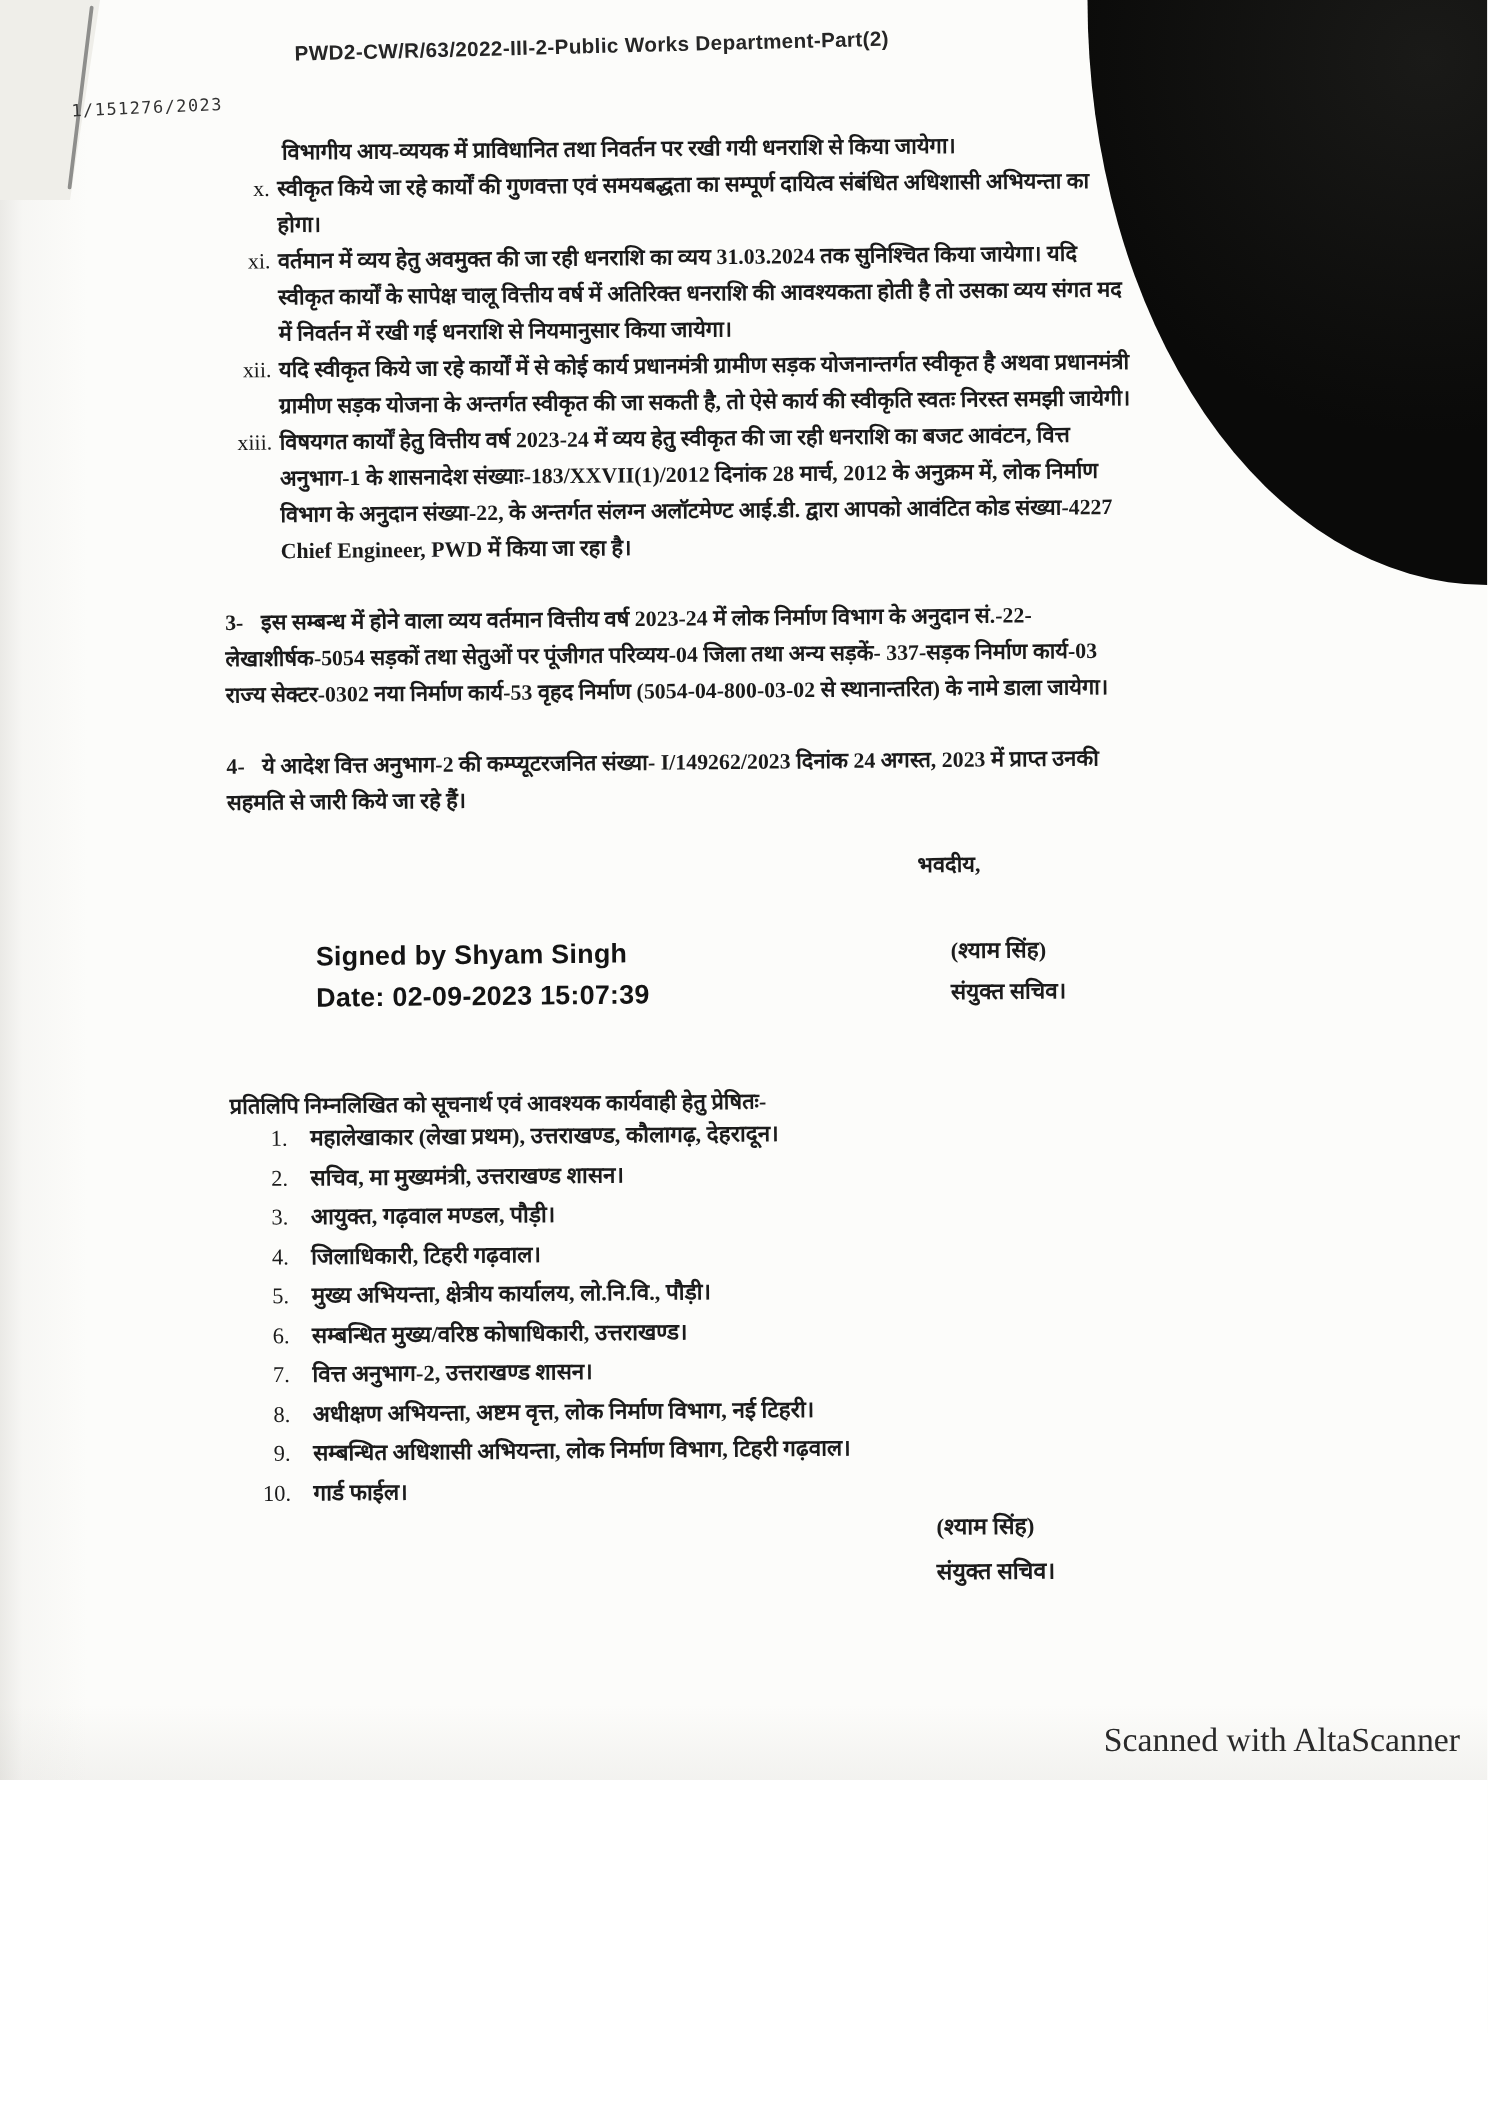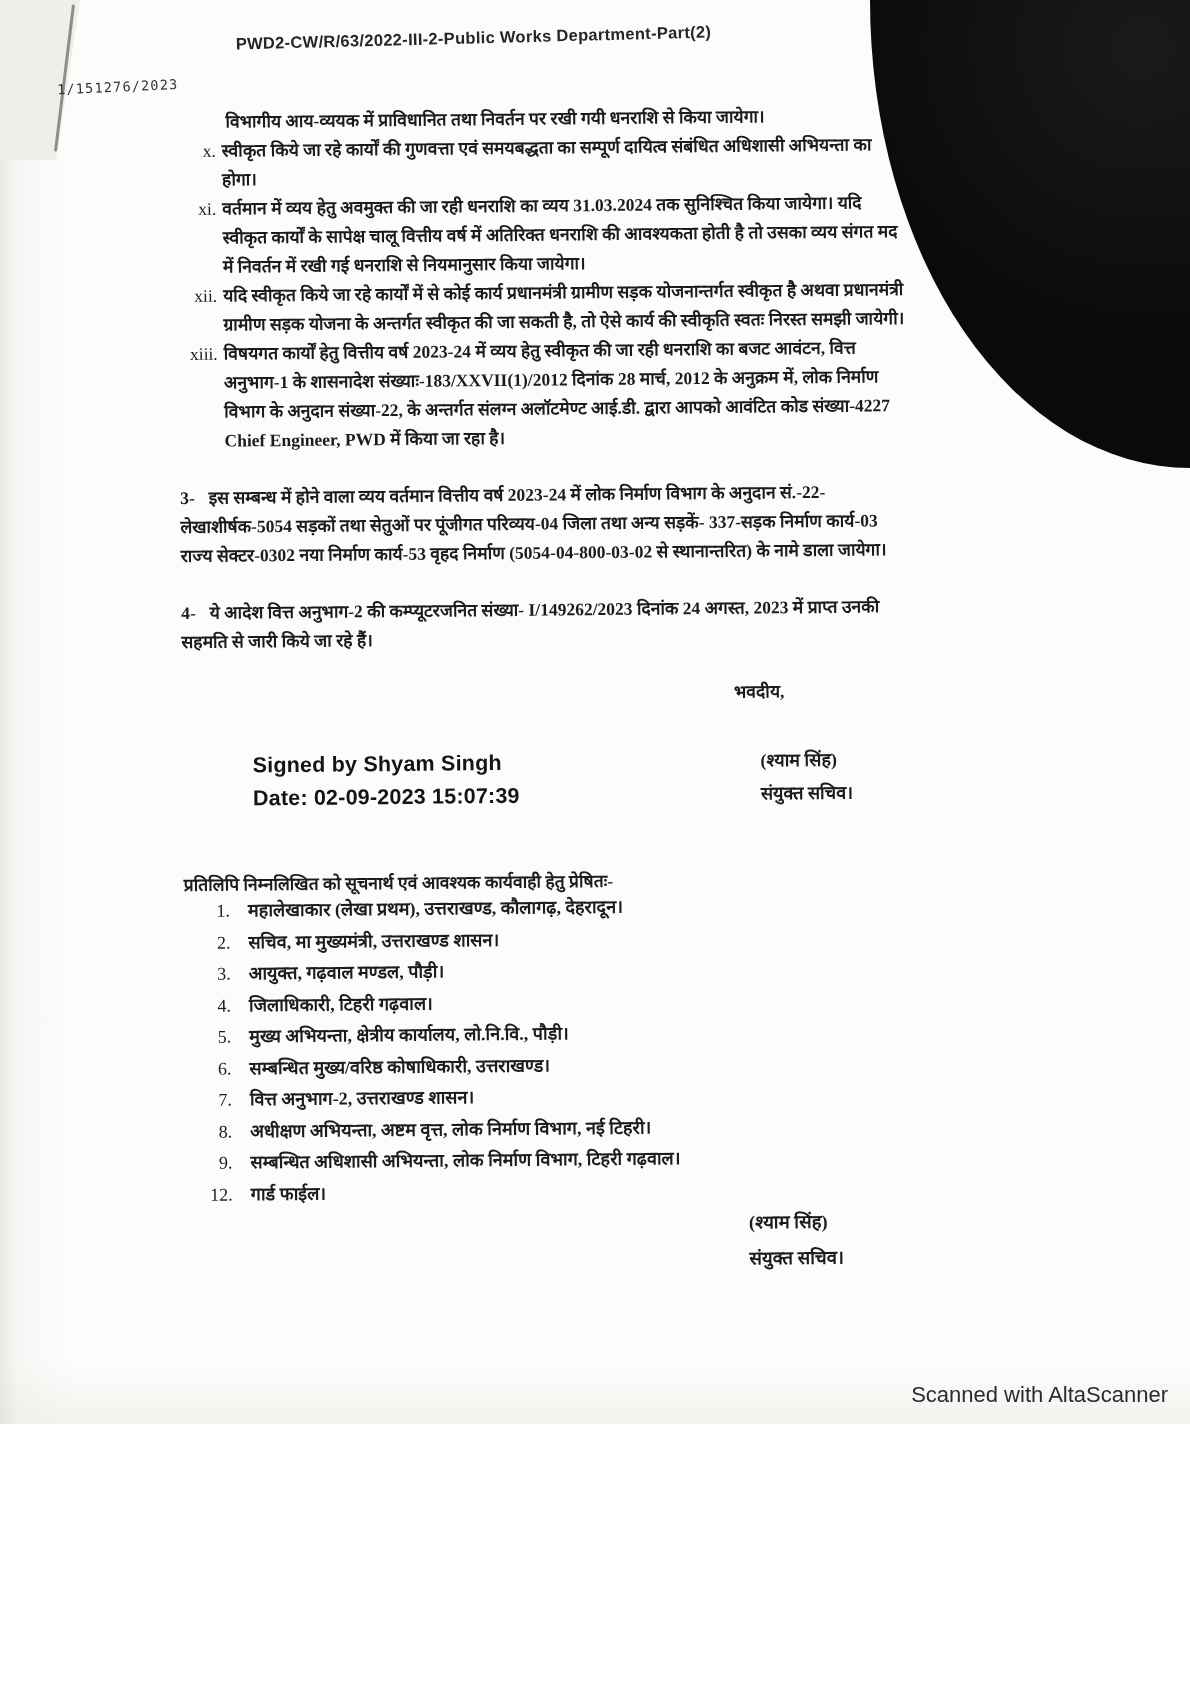--- a/index.html
+++ b/index.html
@@ -86,22 +86,22 @@
   .citem{display:flex;}
   .cnum{flex:0 0 46px;text-align:right;
         font-family:"Liberation Serif","DejaVu Serif",serif;font-weight:400;}
   .ctext{flex:1;padding-left:18px;}
   .final-sig{
     position:absolute;left:745px;top:1206px;
     font-size:18.5px;line-height:36px;font-weight:600;
   }
   .scan-footer{
     position:absolute;right:22px;bottom:16px;
-    font-family:Liberation Sans, sans-serif;
-    font-size:22px;color:#2a2a2a;
+    font-family:Liberation Serif, serif;
+    font-size:27px;color:#2a2a2a;
   }
 </style>
 </head>
 <body>
 
 <div class="canvas">
 
   <div class="corner-tl-shade"></div>
   <div class="corner-tl-line"></div>
   <div class="blob-tr"></div>
@@ -186,21 +186,21 @@
       </div>
       <div class="citem">
         <span class="cnum">8.</span>
         <span class="ctext">अधीक्षण अभियन्ता, अष्टम वृत्त, लोक निर्माण विभाग, नई टिहरी।</span>
       </div>
       <div class="citem">
         <span class="cnum">9.</span>
         <span class="ctext">सम्बन्धित अधिशासी अभियन्ता, लोक निर्माण विभाग, टिहरी गढ़वाल।</span>
       </div>
       <div class="citem">
-        <span class="cnum">12.</span>
+        <span class="cnum">10.</span>
         <span class="ctext">गार्ड फाईल।</span>
       </div>
     </div>
 
     <div class="final-sig">
       <div>(श्याम सिंह)</div>
       <div>संयुक्त सचिव।</div>
     </div>
 
   </div>

